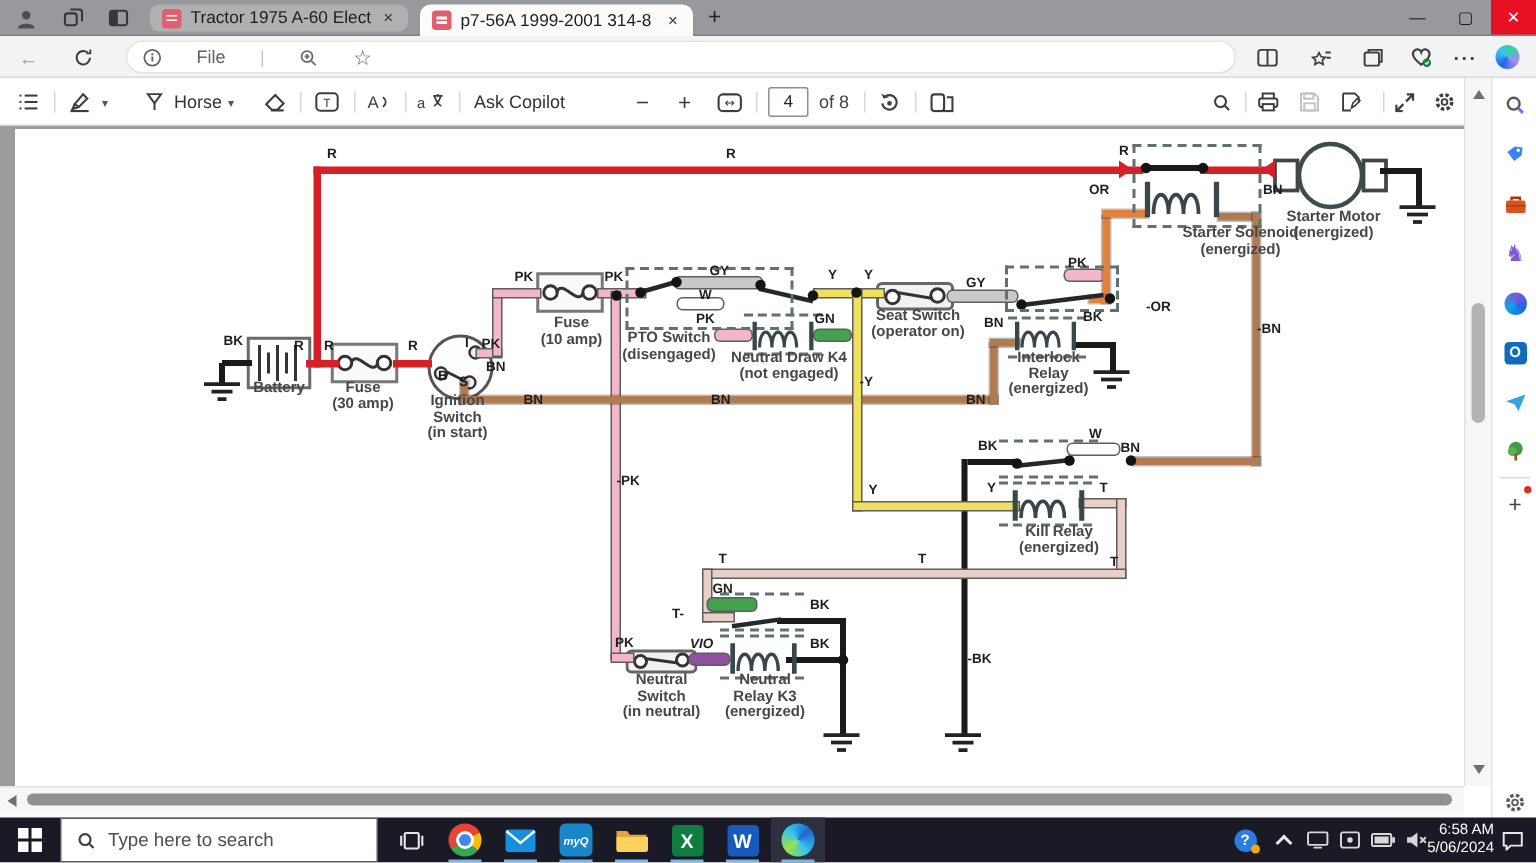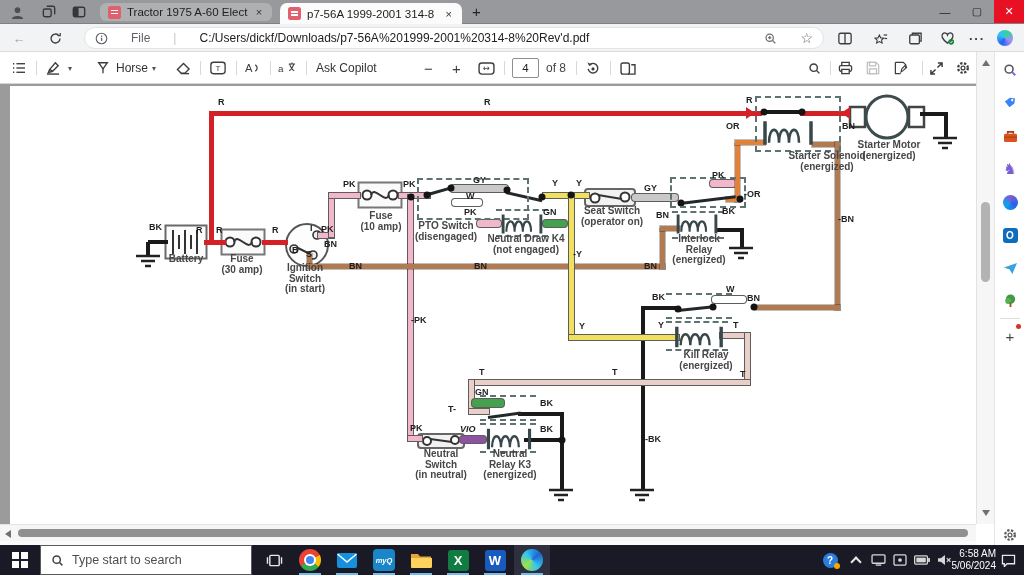--- a/index.html
+++ b/index.html
@@ -136,21 +136,20 @@
       </svg>
   </span>
   <div id="urlpill">
     <svg width="13" height="13" viewBox="0 0 16 16">
         <circle cx="8" cy="8" r="6.5" fill="none" stroke="#5f6368" stroke-width="1.4"></circle>
         <rect x="7.3" y="7" width="1.6" height="4" fill="#5f6368"></rect>
         <rect x="7.3" y="4.4" width="1.6" height="1.6" fill="#5f6368"></rect>
       </svg>
     <span class="mut">File</span>
     <span class="sep">|</span>
-    <span class="grow">C:/Users/dickf/Downloads/p7-56A%201999-2001%20314-8%20Rev'd.pdf</span>
     <svg width="13" height="13" viewBox="0 0 16 16" fill="none" stroke="#6a6e72" stroke-width="1.5">
         <circle cx="7" cy="7" r="4.5"></circle>
         <line x1="10.5" y1="10.5" x2="14" y2="14"></line>
         <line x1="5" y1="7" x2="9" y2="7"></line>
         <line x1="7" y1="5" x2="7" y2="9"></line>
       </svg>
     <span style="color:#5f6368;font-size:14px">☆</span>
   </div>
   <span class="abicon" style="left:836px">
     <svg width="14" height="13" viewBox="0 0 16 14" fill="none" stroke="#3c3f42" stroke-width="1.5">
@@ -533,21 +532,21 @@
     <span class="wl" style="left: 411px; top: 316px;">-PK</span>
     <span class="wl" style="left: 324px; top: 240px;">BN</span>
     <span class="wl" style="left: 349px; top: 262px;">BN</span>
     <span class="wl" style="left: 474px; top: 262px;">BN</span>
     <span class="wl" style="left: 644px; top: 262px;">BN</span>
     <span class="wl" style="left: 656px; top: 211px;">BN</span>
     <span class="wl" style="left: 842px; top: 122px;">BN</span>
     <span class="wl" style="left: 747px; top: 294px;">BN</span>
     <span class="wl" style="left: 838px; top: 215px;">-BN</span>
     <span class="wl" style="left: 726px; top: 122px;">OR</span>
-    <span class="wl" style="left: 744px; top: 190px;">-OR</span>
+    <span class="wl" style="left: 744px; top: 200px; padding-left: 20px;">-OR</span>
     <span class="wl" style="left: 473px; top: 176px;">GY</span>
     <span class="wl" style="left: 644px; top: 184px;">GY</span>
     <span class="wl" style="left: 466px; top: 192px;">W</span>
     <span class="wl" style="left: 726px; top: 285px;">W</span>
     <span class="wl" style="left: 552px; top: 179px;">Y</span>
     <span class="wl" style="left: 576px; top: 179px;">Y</span>
     <span class="wl" style="left: 579px; top: 322px;">Y</span>
     <span class="wl" style="left: 658px; top: 321px;">Y</span>
     <span class="wl" style="left: 573px; top: 250px;">-Y</span>
     <span class="wl" style="left: 543px; top: 208px;">GN</span>
@@ -659,21 +658,21 @@
         <i></i>
         <i></i>
         <i></i>
       </span>
   </div>
   <div class="tk" id="tb-search">
     <svg width="13" height="13" viewBox="0 0 16 16" fill="none" stroke="#3f3f3f" stroke-width="1.8">
         <circle cx="7" cy="7" r="4.5"></circle>
         <line x1="10.5" y1="10.5" x2="14" y2="14"></line>
       </svg>
-    <span>Type start to search</span>
+    <span>Type here to search</span>
   </div>
   <div class="tk" style="left:258px;width:32px">
     <svg width="17" height="15" viewBox="0 0 18 16" fill="none" stroke="#e8e8e8" stroke-width="1.5">
         <rect x="4" y="2.5" width="10" height="11" rx="1"></rect>
         <path d="M1.5,4.5 v7 M16.5,4.5 v7"></path>
       </svg>
   </div>
   <div class="tk run" style="left:292px;width:36px">
     <span class="appic" style="border-radius:50%;background:conic-gradient(from -45deg,#ea4335 0 30%,#fbbc05 30% 48%,#34a853 48% 78%,#ea4335 78%);position:relative">
       <span style="position:absolute;left:5px;top:5px;width:12px;height:12px;border-radius:50%;background:#fff"></span>

